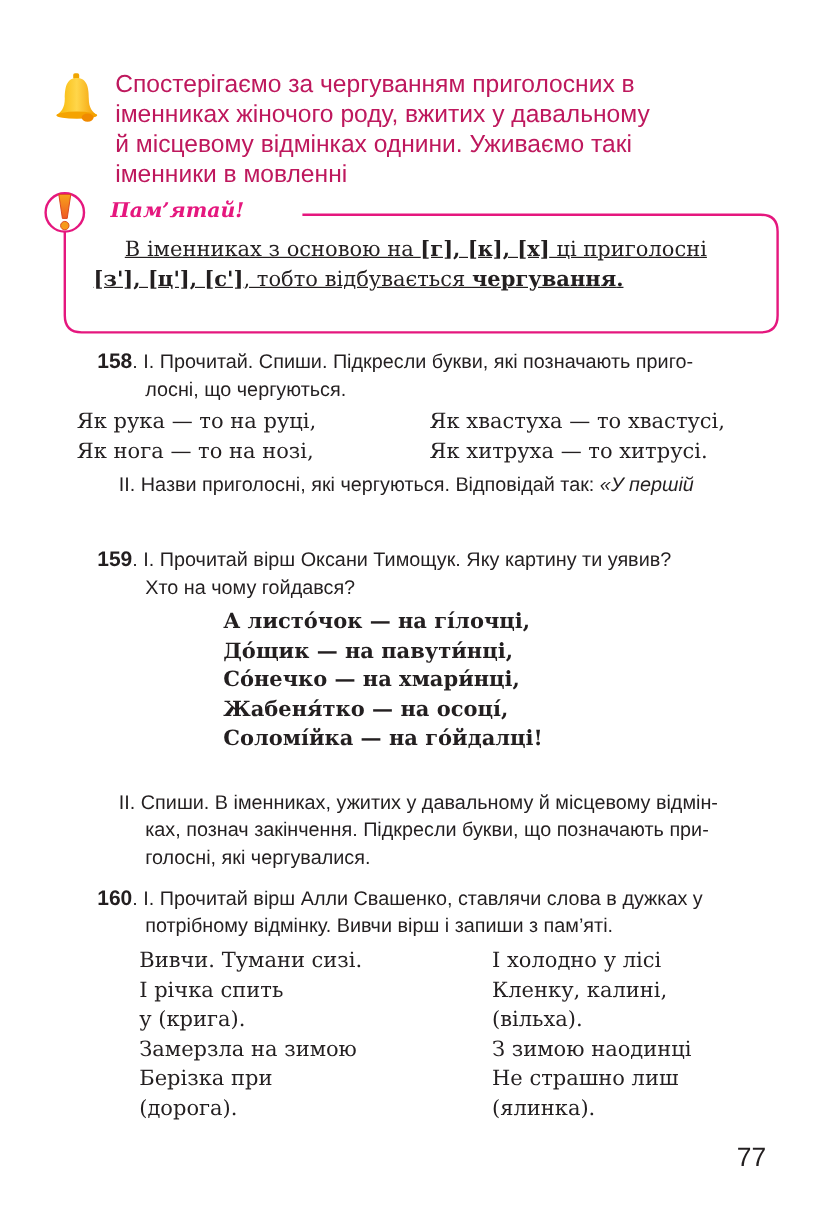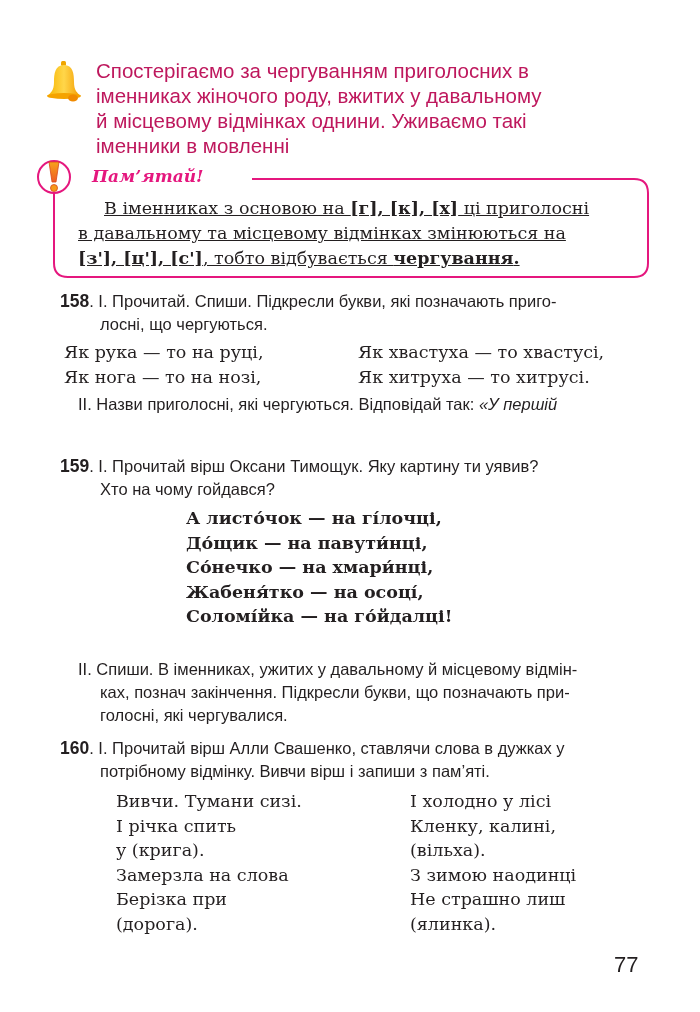--- a/index.html
+++ b/index.html
@@ -29,21 +29,21 @@
       font-family: "DejaVu Serif", serif; font-size: 17.5px; line-height: 25px; color: #231f20; text-decoration: underline;
     }
     #rem-body div { white-space: nowrap; }
     .indent1 { padding-left: 26px; }
     .b { font-weight: bold; }
 
     
     .ex-head {
       font-family: "Liberation Sans", sans-serif; font-size: 16.5px; line-height: 23px; color: #231f20;
     }
-    .ex-head div { white-space: nowrap; }
+    .ex-head div { white-space: nowrap; margin-left: 21px; }
     .ex-num { font-weight: bold; font-size: 17.5px; }
     .cont { padding-left: 40px; }
     .it { font-style: italic; }
 
     .poem {
       font-family: "DejaVu Serif", serif; font-size: 17.5px; line-height: 24.5px; color: #231f20;
     }
     .poem div { white-space: nowrap; }
     .poem-bold { font-weight: bold; }
 
@@ -94,21 +94,20 @@
     </defs>
     <path d="M3 2 L13 2 L10 22 L6 22 Z" fill="url(#eg)" stroke="#d8461c" stroke-width="0.8"></path>
     <circle cx="8" cy="28" r="3.5" fill="#f59a1a" stroke="#d8461c" stroke-width="0.8"></circle>
   </svg>
 </div>
 <div id="rem-title" class="abs">Пам’ятай!</div>
 <div id="rem-body" class="abs">
   <div class="indent1">
     <span>В іменниках з основою на </span><span class="b">[г], [к], [х]</span><span> ці приголосні</span>
   </div>
-  <div>в давальному та місцевому відмінках змінюються на</div>
   <div>
     <span class="b">[з'], [ц'], [с']</span><span>, тобто відбувається </span><span class="b">чергування</span><span class="b">.</span>
   </div>
 </div>
 
 <div class="abs ex-head" style="left:60px; top:290px; width:590px;">
   <div><span class="ex-num">158</span><span>. І. Прочитай. Спиши. Підкресли букви, які позначають приго-</span></div>
   <div class="cont">лосні, що чергуються.</div>
 </div>
 <div class="abs poem" style="left:64px; top:340px;">
@@ -141,21 +140,21 @@
 </div>
 
 <div class="abs ex-head" style="left:60px; top:737px; width:590px;">
   <div><span class="ex-num">160</span><span>. І. Прочитай вірш Алли Свашенко, ставлячи слова в дужках у</span></div>
   <div class="cont">потрібному відмінку. Вивчи вірш і запиши з пам’яті.</div>
 </div>
 <div class="abs poem" style="left:116px; top:789px;">
   <div>Вивчи. Тумани сизі.</div>
   <div>І річка спить</div>
   <div>у (крига).</div>
-  <div>Замерзла на слова</div>
+  <div>Замерзла на зимою</div>
   <div>Берізка при</div>
   <div>(дорога).</div>
 </div>
 <div class="abs poem" style="left:410px; top:789px;">
   <div>І холодно у лісі</div>
   <div>Кленку, калині,</div>
   <div>(вільха).</div>
   <div>З зимою наодинці</div>
   <div>Не страшно лиш</div>
   <div>(ялинка).</div>

